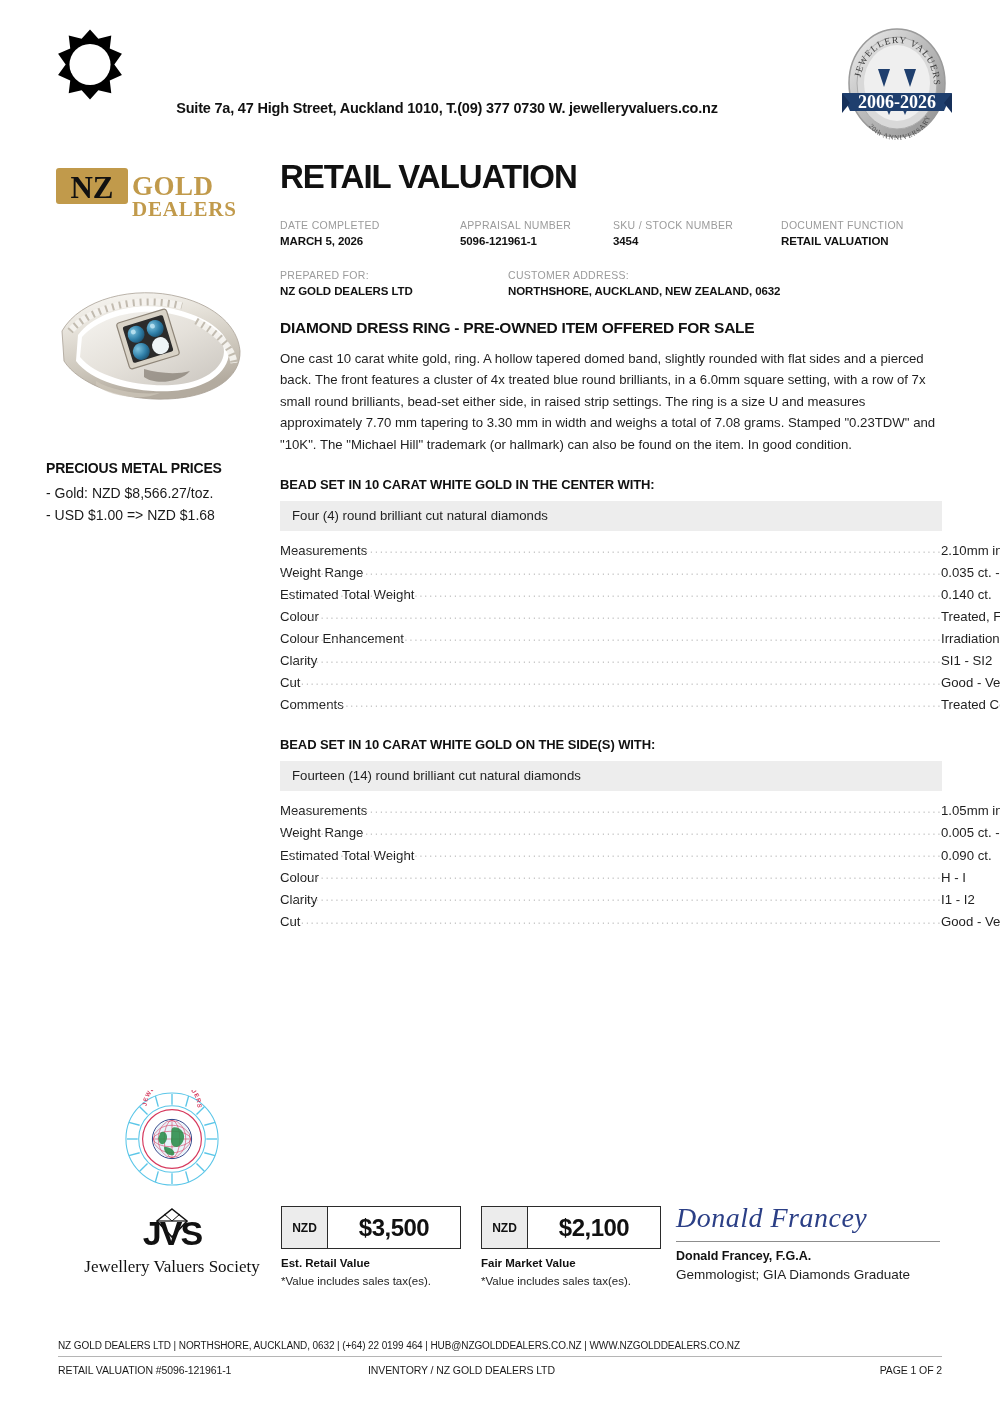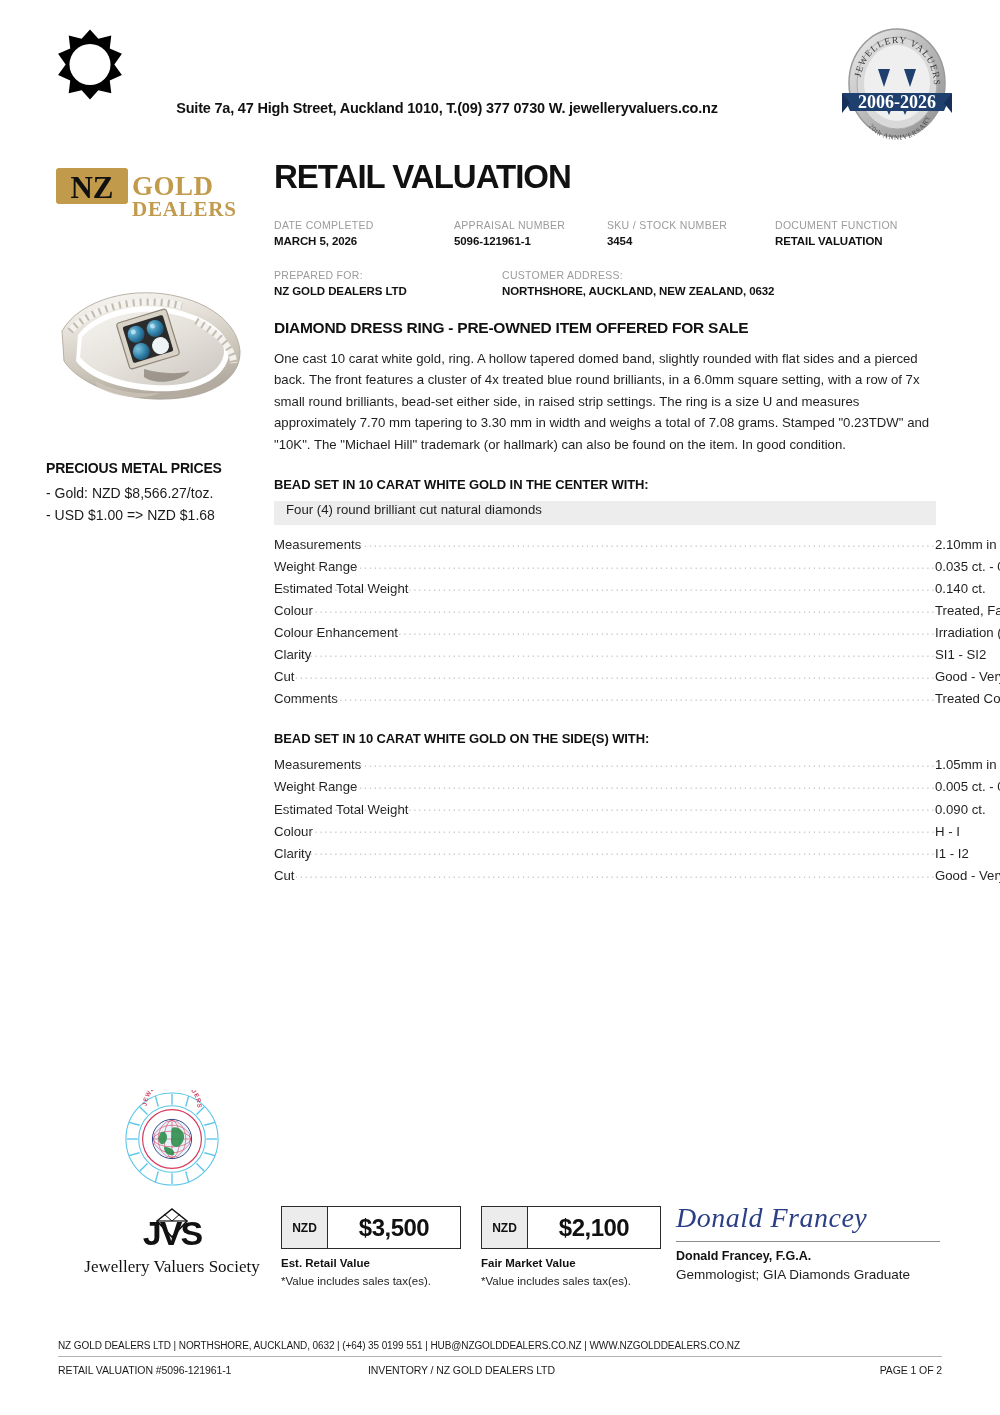--- a/index.html
+++ b/index.html
@@ -98,21 +98,21 @@
   }
   #metal-prices .mp-line {
     font-size: 14px;
     color: #1a1a1a;
     line-height: 1.55;
   }
 
   
   #main-col {
     position: absolute;
-    left: 274px; top: 160px;
+    left: 280px; top: 160px;
     width: 662px;
   }
   #doc-title {
     font-size: 33px;
     font-weight: 700;
     letter-spacing: -1px;
     color: #111;
     line-height: 1;
     margin: 0 0 26px 0;
   }
@@ -166,21 +166,21 @@
     font-size: 13px;
     font-weight: 700;
     letter-spacing: -0.1px;
     color: #111;
     margin-bottom: 9px;
   }
   .spec-subbar {
     background: #ededed;
     font-size: 13.2px;
     color: #1f1f1f;
-    padding: 1px 0 8px 12px;
+    padding: 7px 0 8px 12px;
     margin-bottom: 10px;
   }
   table.spec-table {
     width: 100%;
     border-collapse: collapse;
     table-layout: fixed;
   }
   table.spec-table td {
     font-size: 13.2px;
     color: #1f1f1f;
@@ -553,20 +553,21 @@
                 <span>........................................................................................................................................................................................</span>
               </td>
             <td class="sp-val">Treated Colour</td>
           </tr>
         </tbody>
       </table>
     </div>
 
     <div class="spec-section">
       <div class="spec-heading">BEAD SET IN 10 CARAT WHITE GOLD ON THE SIDE(S) WITH:</div>
+      <div class="spec-subbar">Fourteen (14) round brilliant cut natural diamonds</div>
       <table class="spec-table">
         <tbody>
           <tr>
             <td class="sp-key">Measurements</td>
             <td class="sp-dots">
                 <span>........................................................................................................................................................................................</span>
               </td>
             <td class="sp-val">1.05mm in diameter x ~0.64mm in depth.</td>
           </tr>
           <tr>
@@ -685,21 +686,21 @@
 
     <div id="signature-block">
       <div id="signature-script">Donald Francey</div>
       <div id="signature-rule"></div>
       <div id="signer-name">Donald Francey, F.G.A.</div>
       <div id="signer-title">Gemmologist; GIA Diamonds Graduate</div>
     </div>
   </div>
 
   <div id="footer">
-    <div id="footer-contact">NZ GOLD DEALERS LTD | NORTHSHORE, AUCKLAND, 0632 | (+64) 35 0199 551 | HUB@NZGOLDDEALERS.CO.NZ | WWW.NZGOLDDEALERS.CO.NZ</div>
+    <div id="footer-contact">NZ GOLD DEALERS LTD | NORTHSHORE, AUCKLAND, 0632 | (+64) 22 0199 464 | HUB@NZGOLDDEALERS.CO.NZ | WWW.NZGOLDDEALERS.CO.NZ</div>
     <div id="footer-rule"></div>
     <div id="footer-bottom">
       <div id="fb-left">RETAIL VALUATION #5096-121961-1</div>
       <div id="fb-center">INVENTORY / NZ GOLD DEALERS LTD</div>
       <div id="fb-right">PAGE 1 OF 2</div>
     </div>
   </div>
 
 </div>
 

